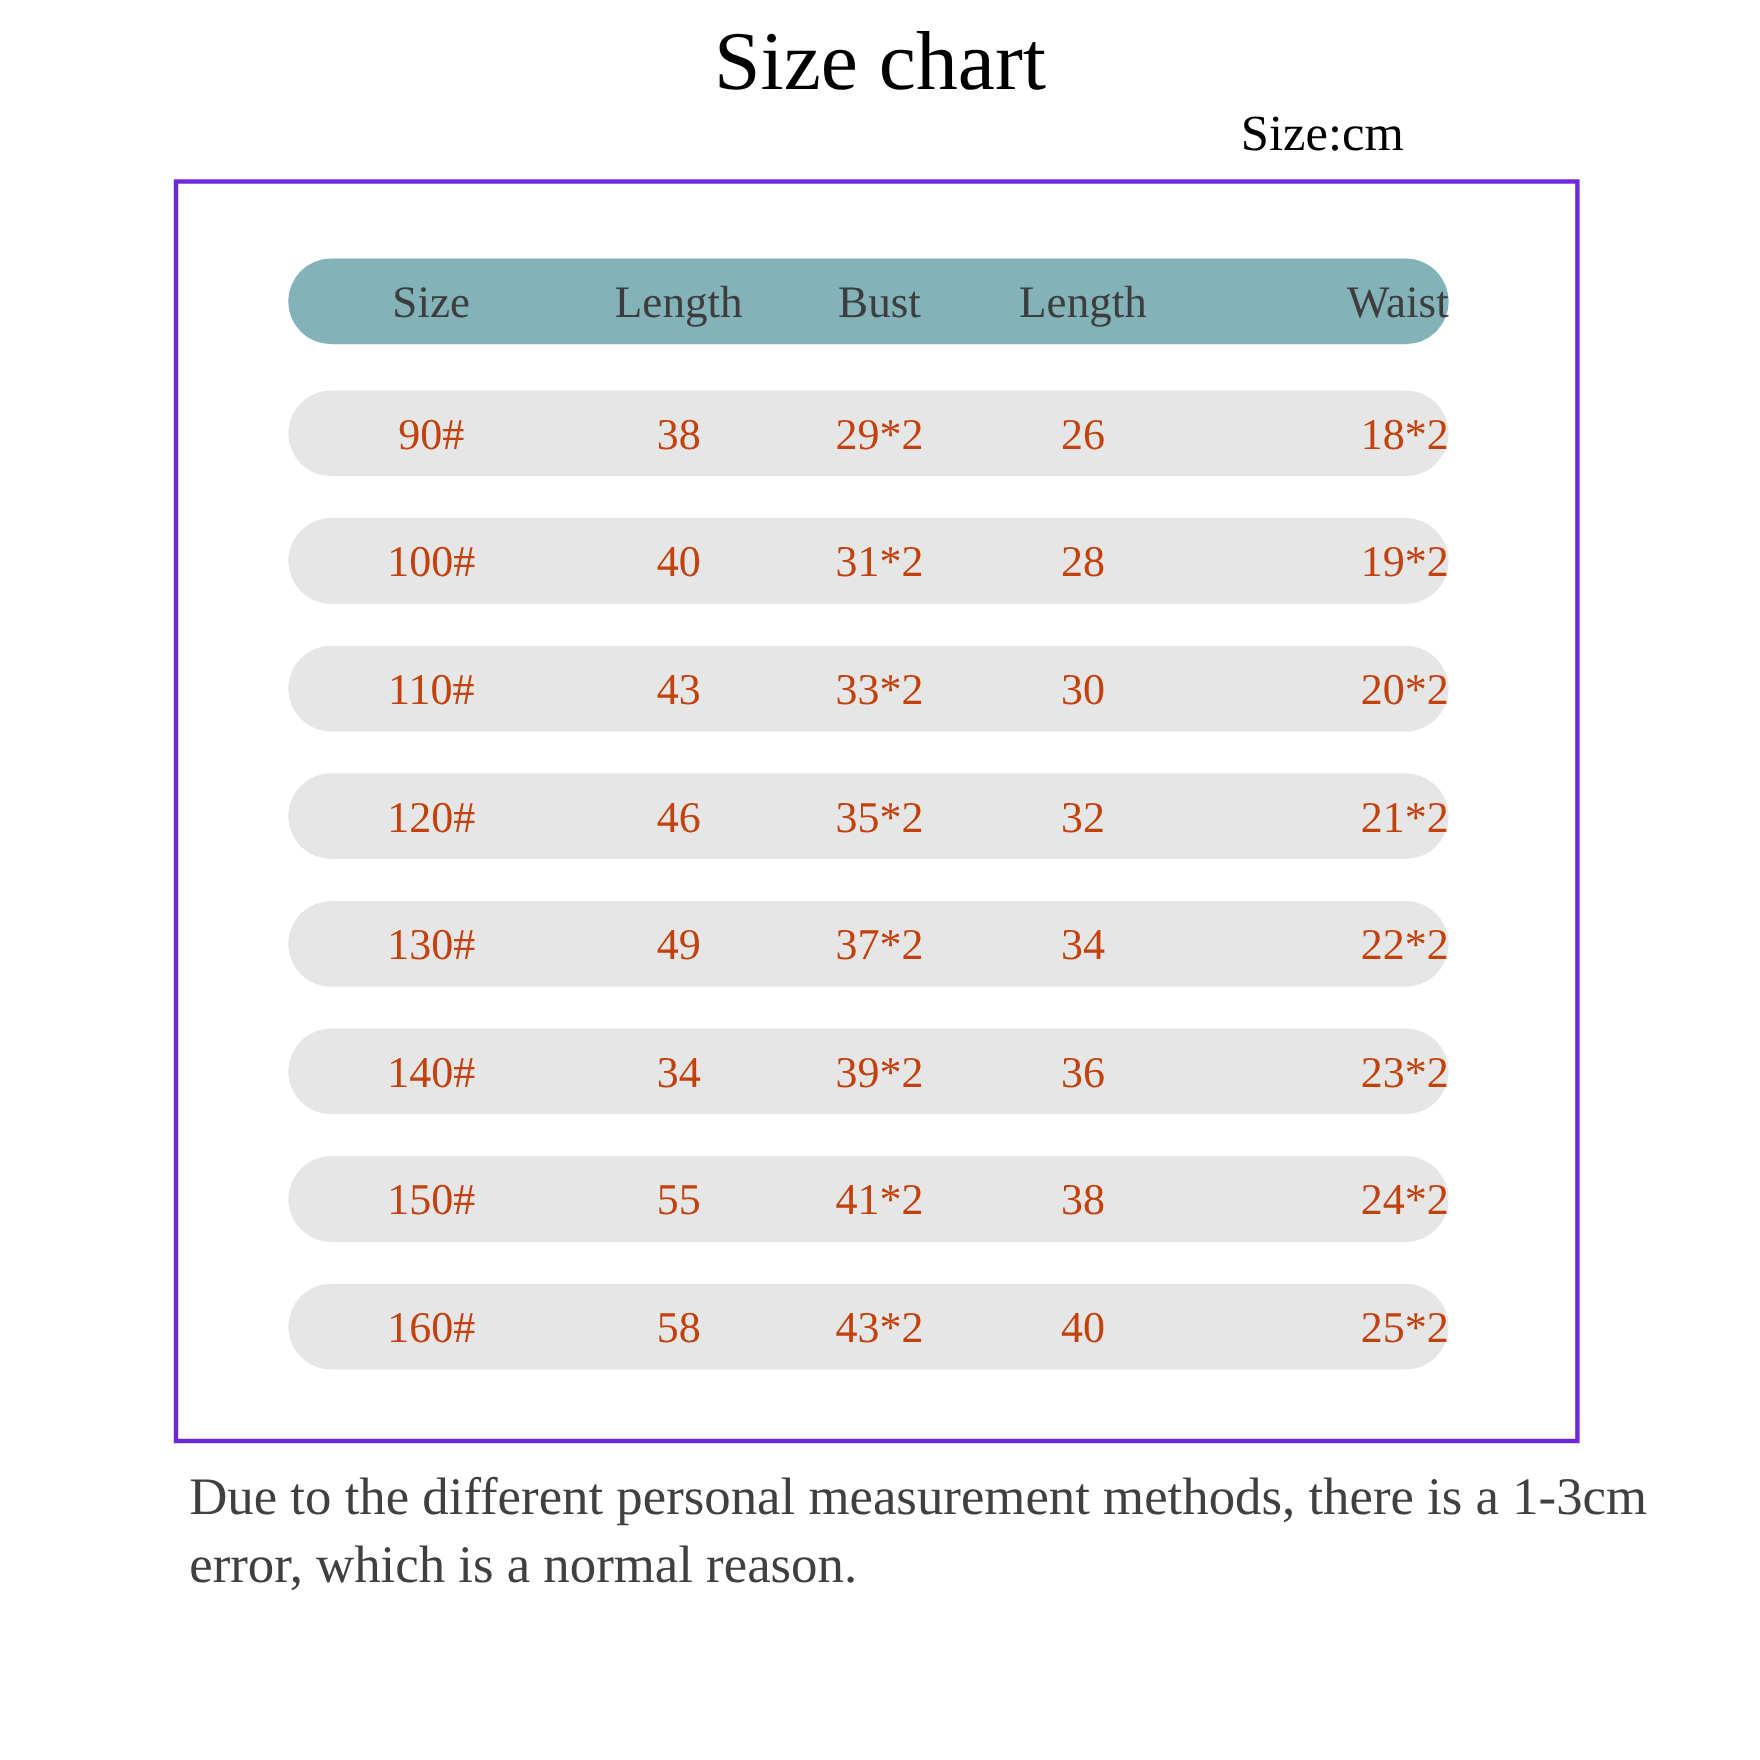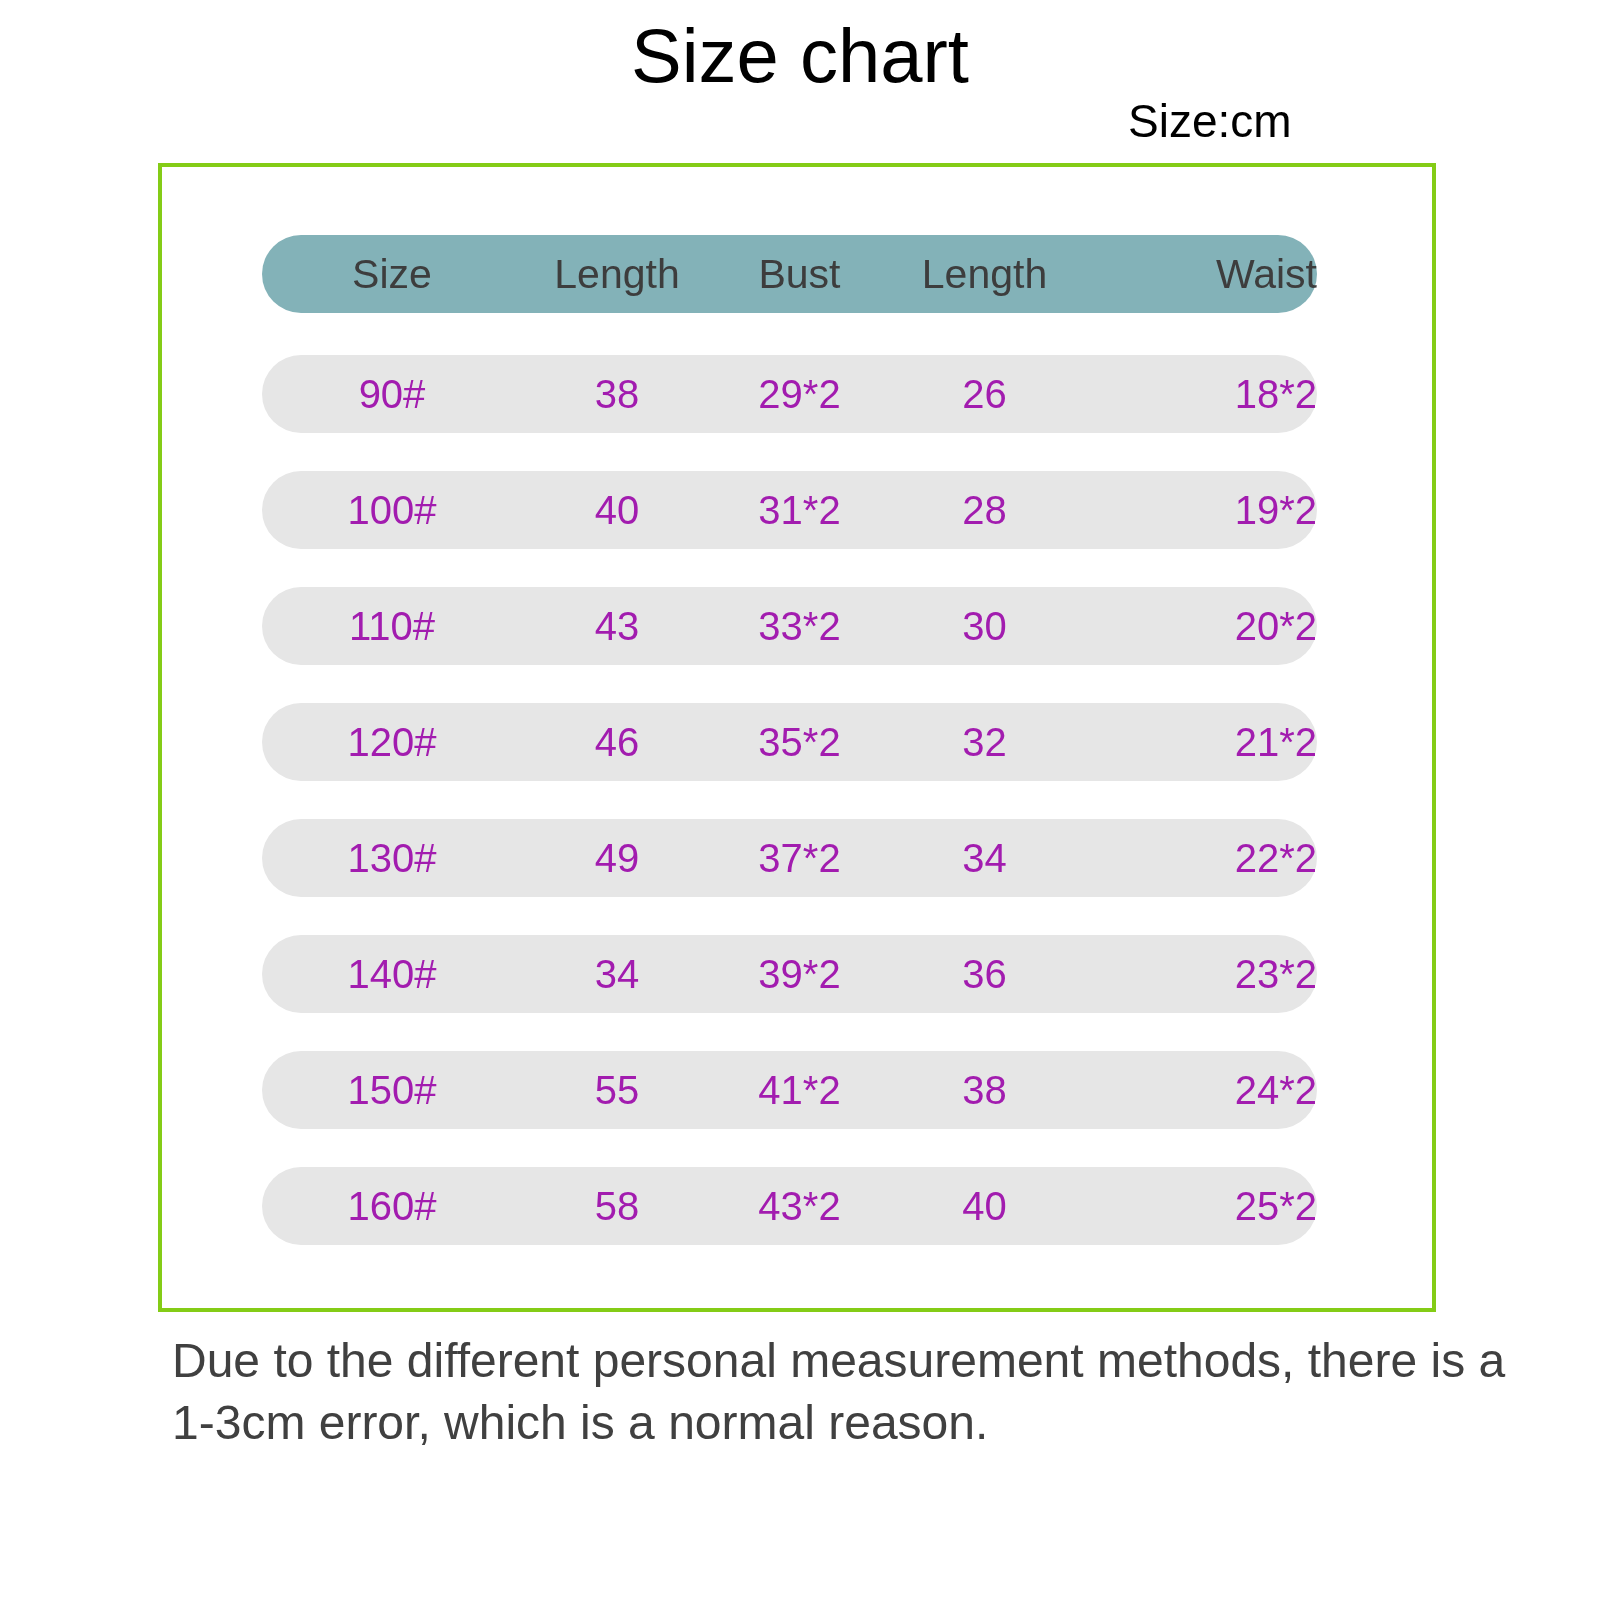--- a/index.html
+++ b/index.html
@@ -10,20 +10,21 @@
   body {
     width: 1600px;
     height: 1600px;
     font-family: "Liberation Sans", sans-serif;
     position: relative;
     overflow: hidden;
   }
   .page {
     position: absolute;
     inset: 0;
+    font-family: Liberation Serif, serif;
   }
   .title {
     position: absolute;
     top: 18px;
     left: 0;
     width: 1600px;
     text-align: center;
     font-size: 76px;
     color: #000000;
     line-height: 1;
@@ -36,21 +37,21 @@
     font-size: 46px;
     color: #000000;
     line-height: 1;
   }
   .chart-box {
     position: absolute;
     left: 158px;
     top: 163px;
     width: 1278px;
     height: 1149px;
-    border: 4px solid #84cc16;
+    border: 4px solid #6d28d9;
     box-sizing: border-box;
     background: #ffffff;
   }
   .rows {
     position: absolute;
     left: 100px;
     top: 68px;
     width: 1055px;
   }
   .row {
@@ -63,21 +64,21 @@
     box-sizing: border-box;
   }
   .row.header {
     background: #83b2b8;
     height: 78px;
     margin-bottom: 42px;
   }
   .cell {
     text-align: center;
     font-size: 40px;
-    color: #a21caf;
+    color: #c2410c;
     white-space: nowrap;
   }
   .row.header .cell {
     color: #3d3d3d;
     font-size: 41px;
   }
   .c0 { width: 260px; }
   .c1 { width: 190px; }
   .c2 { width: 175px; }
   .c3 { width: 195px; }

